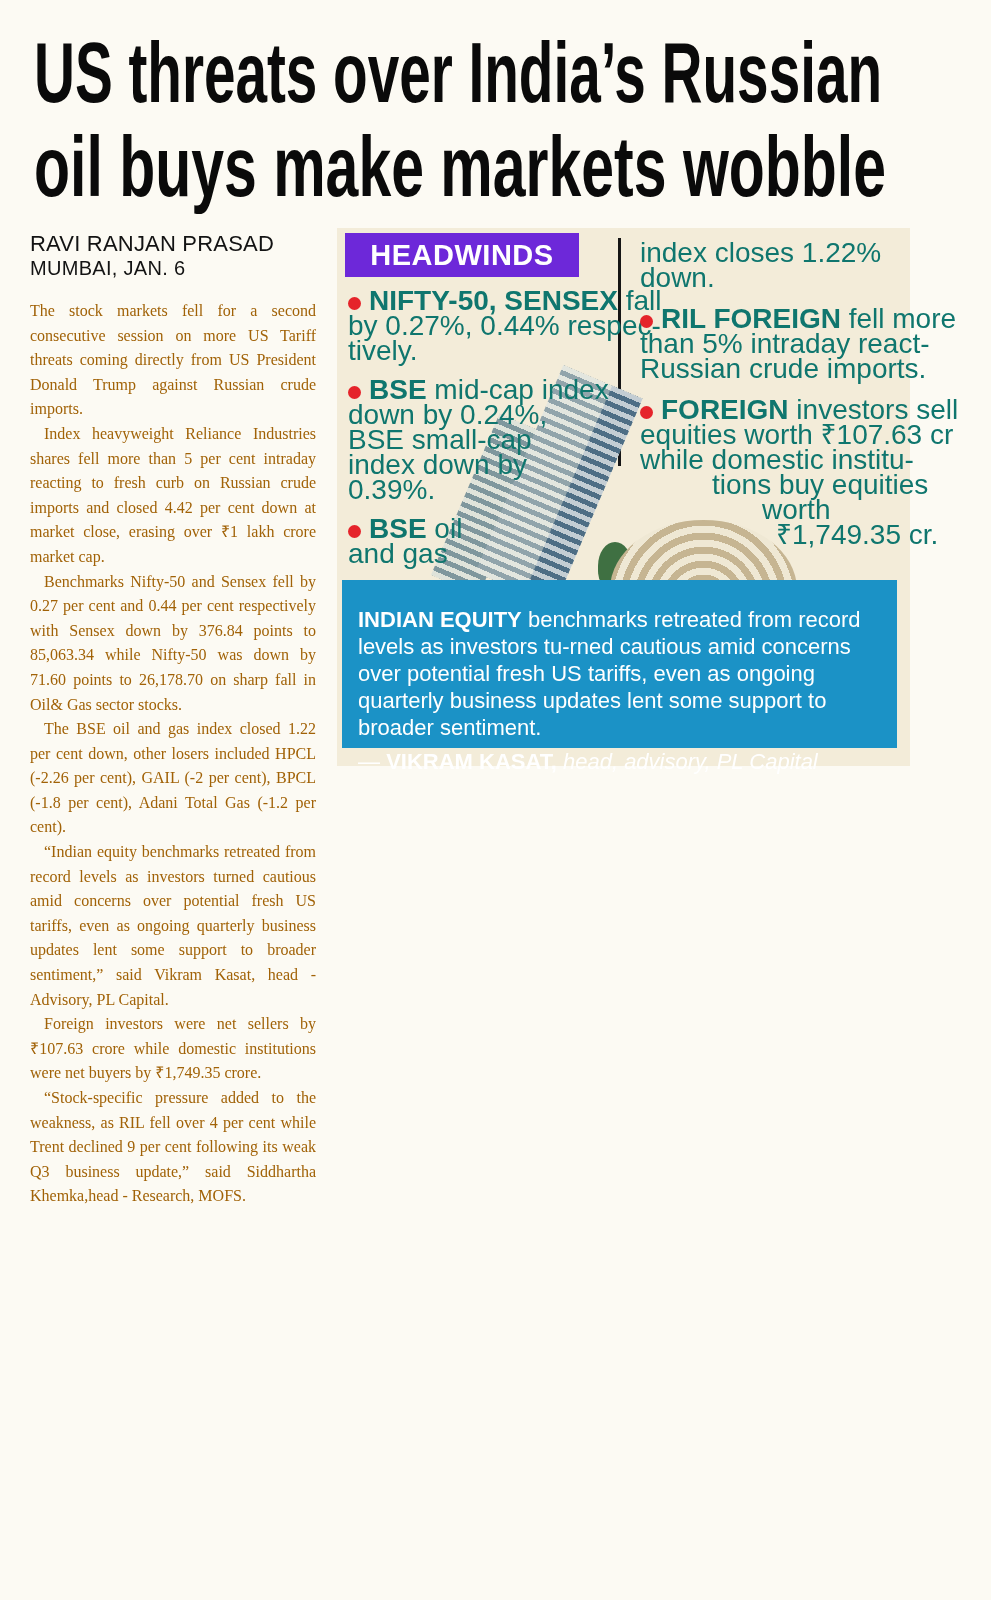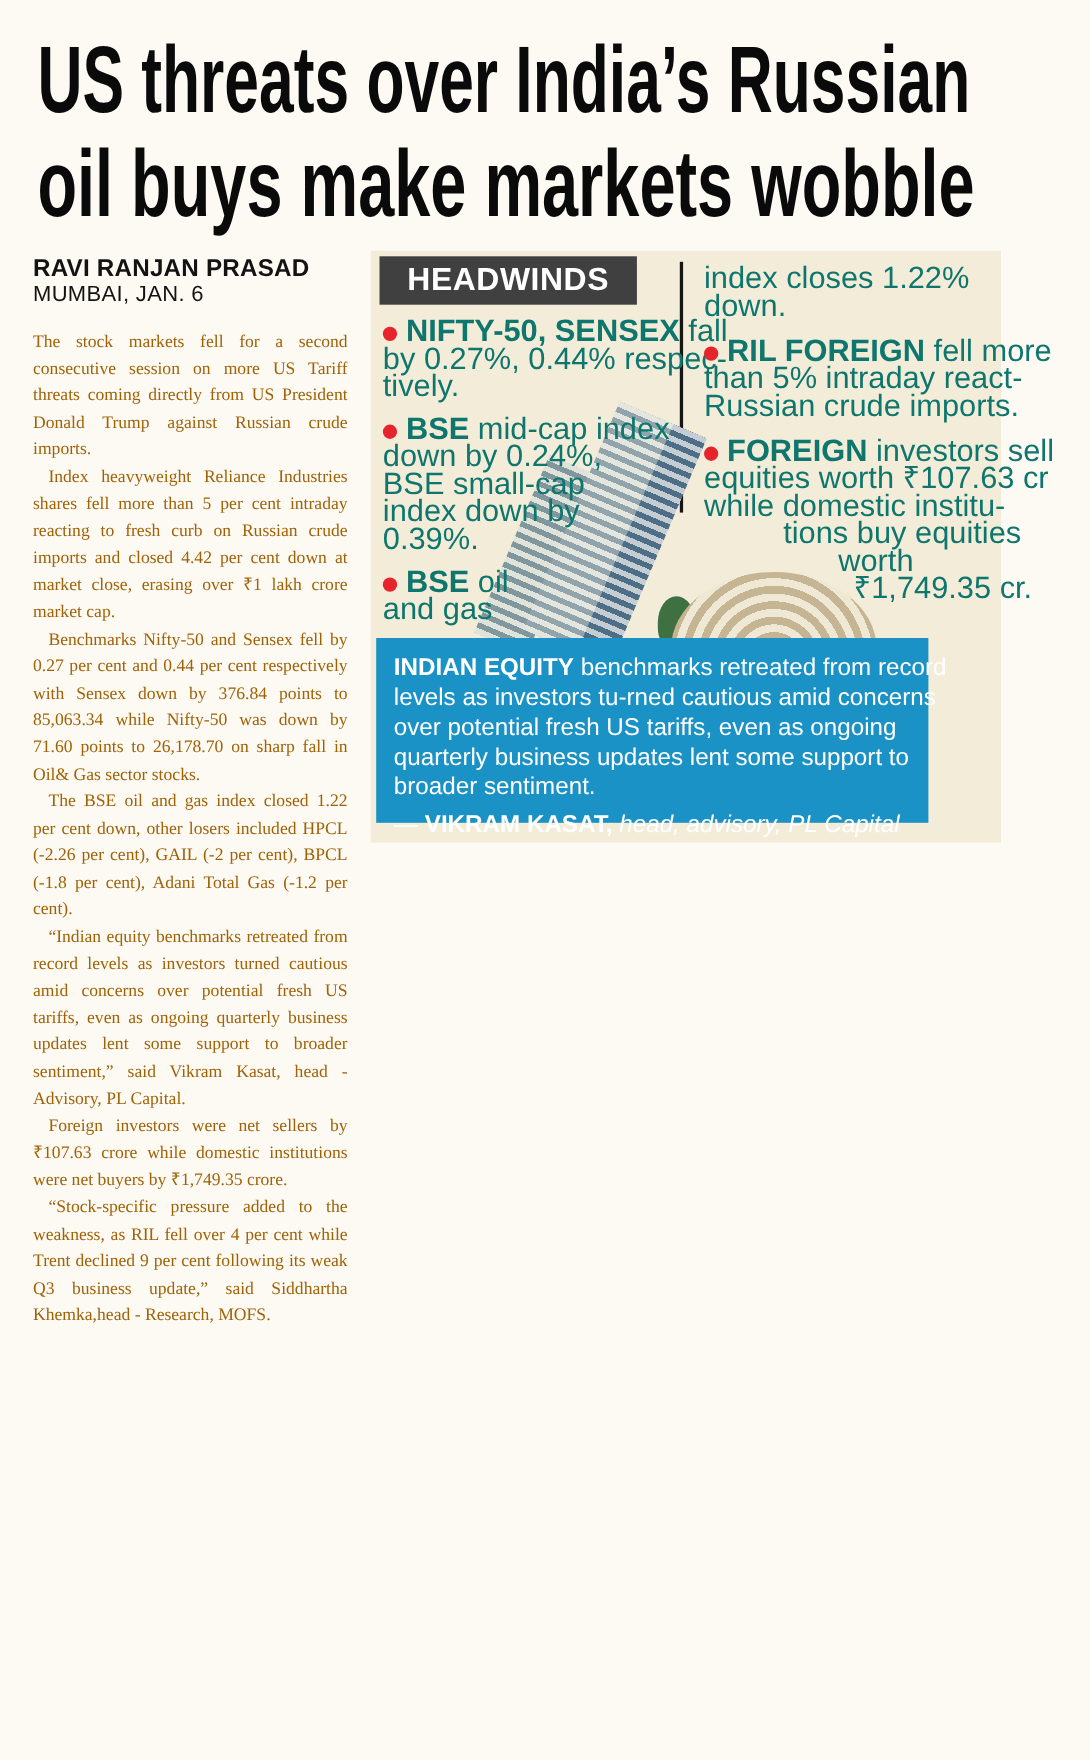--- a/index.html
+++ b/index.html
@@ -4,32 +4,32 @@
 <style>
   html,body{margin:0;padding:0;}
   body{width:991px;height:1600px;position:relative;background:#fcfaf3;overflow:hidden;
        font-family:"Liberation Sans", sans-serif;color:#131313;}
 
   
   .headline-svg{position:absolute;left:30px;top:26px;}
 
   
   .byline{position:absolute;left:30px;top:231px;width:290px;}
-  .byline .author{font-weight:700;font-size:22px;letter-spacing:.2px;line-height:25px;}
+  .byline .author{font-weight:400;font-size:22px;letter-spacing:.2px;line-height:25px;}
   .byline .dateline{font-size:20px;line-height:24px;letter-spacing:.3px;}
 
   .article{position:absolute;left:30px;top:299px;width:286px;height:1280px;
            font-family:"Liberation Serif", serif;font-size:16px;line-height:24.6px;
            text-align:justify;color:#a16207;overflow:hidden;}
   .article p{margin:0;}
   .article p.ind{text-indent:14px;}
 
   
   .hw-panel{position:absolute;left:337px;top:228px;width:573px;height:538px;background:#f3ecd9;}
-  .hw-titlebar{position:absolute;left:8px;top:5px;width:234px;height:44px;background:#404040;
+  .hw-titlebar{position:absolute;left:8px;top:5px;width:234px;height:44px;background:#6d28d9;
                display:flex;align-items:center;justify-content:center;}
   .hw-title{color:#fff;font-weight:700;font-size:29px;letter-spacing:.5px;}
   .hw-divider{position:absolute;left:281px;top:10px;width:3px;height:228px;background:#151515;}
 
   .hw-col{position:absolute;font-size:28px;line-height:25px;color:#0f766e;z-index:2;}
   .hw-col1{left:11px;top:60px;width:268px;}
   .hw-col2{left:303px;top:12px;width:266px;}
   .hw-line{white-space:nowrap;}
   .hw-bullet{margin-bottom:14px;}
   .hw-col2 .hw-bullet{margin-top:16px;margin-bottom:0;}
@@ -47,22 +47,22 @@
   .tower-side{position:absolute;left:7px;top:32px;width:52px;height:175px;
               transform:rotate(23deg);transform-origin:50% 100%;
               background:repeating-linear-gradient(0deg,#dfe3da 0 5px,#7f979d 5px 10px);}
   .palm{position:absolute;left:176px;top:164px;width:34px;height:48px;background:#3f7042;
         border-radius:50% 50% 40% 40%;}
   .dome{position:absolute;left:188px;top:142px;width:187px;height:70px;
         border-radius:94px 94px 0 0 / 70px 70px 0 0;
         background:repeating-radial-gradient(circle at 50% 118%,#efe8d4 0 7px,#c6b592 7px 14px);}
 
   
-  .quote{position:absolute;left:5px;top:352px;width:502px;height:168px;background:#1b92c6;
-         color:#fff;z-index:3;padding:13px 16px;box-sizing:border-box;}
+  .quote{position:absolute;left:5px;top:352px;width:555px;height:168px;background:#1b92c6;
+         color:#fff;z-index:3;padding:26px 16px;box-sizing:border-box;}
   .q-line{font-size:22px;line-height:27px;white-space:nowrap;}
   .q-lead{font-weight:700;}
   .q-attr{margin-top:8px;text-align:left;padding-right:8px;font-size:22px;}
   .q-attr .q-name{font-weight:700;}
   .q-attr .q-role{font-style:italic;font-weight:400;}
 </style>
 </head>
 <body>
 
 <svg class="headline-svg" width="920" height="190">

